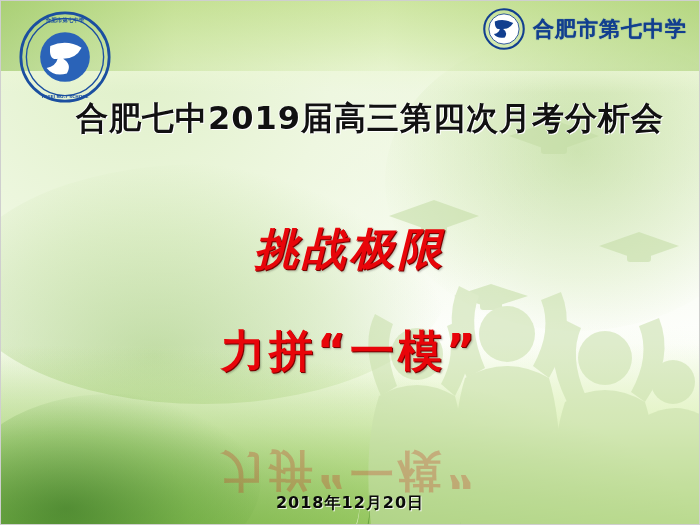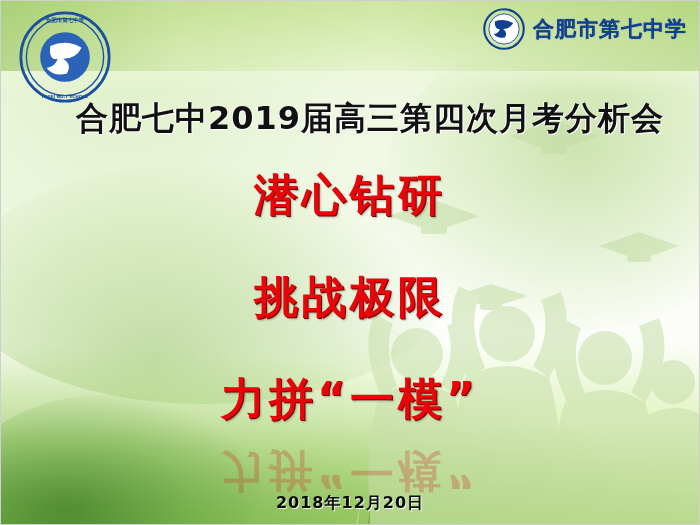--- a/index.html
+++ b/index.html
@@ -174,21 +174,21 @@
   .redline {
     font-size: 44px;
     font-weight: bold;
     color: #e8050a;
     letter-spacing: 4px;
     line-height: 1;
     white-space: nowrap;
     text-shadow: 1px 1px 0 #7a0200, 2px 2px 2px rgba(0,0,0,0.25);
   }
   .redline.l1 { margin-top: 20px; }
-  .redline.l2 { margin-top: 58px; }
+  .redline.l2 { margin-top: 74px; font-style: italic; }
   .redline.l3 { margin-top: 58px; }
 
   
   .reflection {
     position: absolute;
     left: 0; right: 0;
     top: 440px;
     text-align: center;
     font-size: 44px;
     font-weight: bold;
@@ -289,21 +289,20 @@
         <circle cx="50" cy="50" r="36" fill="#ffffff" stroke="#123f8f" stroke-width="2"></circle>
         <path d="M28 32 q22 -8 44 4 q-8 14 -24 14 q12 8 4 20 q-18 4 -26 -8 q12 -2 14 -12 q-12 2 -12 -18z" fill="#123f8f"></path>
       </svg>
     </div>
     <div class="logo-right-text">合肥市第七中学</div>
   </div>
 
   <div class="headline">合肥七中2019届高三第四次月考分析会</div>
 
   <div class="mainlines">
-    <div class="redline l1">潜心钻研</div>
     <div class="redline l2">挑战极限</div>
     <div class="redline l3">力拼“一模”</div>
   </div>
 
   <div class="reflection">力拼“一模”</div>
 
   <div class="dateline">2018年12月20日</div>
 
 </div>
 

